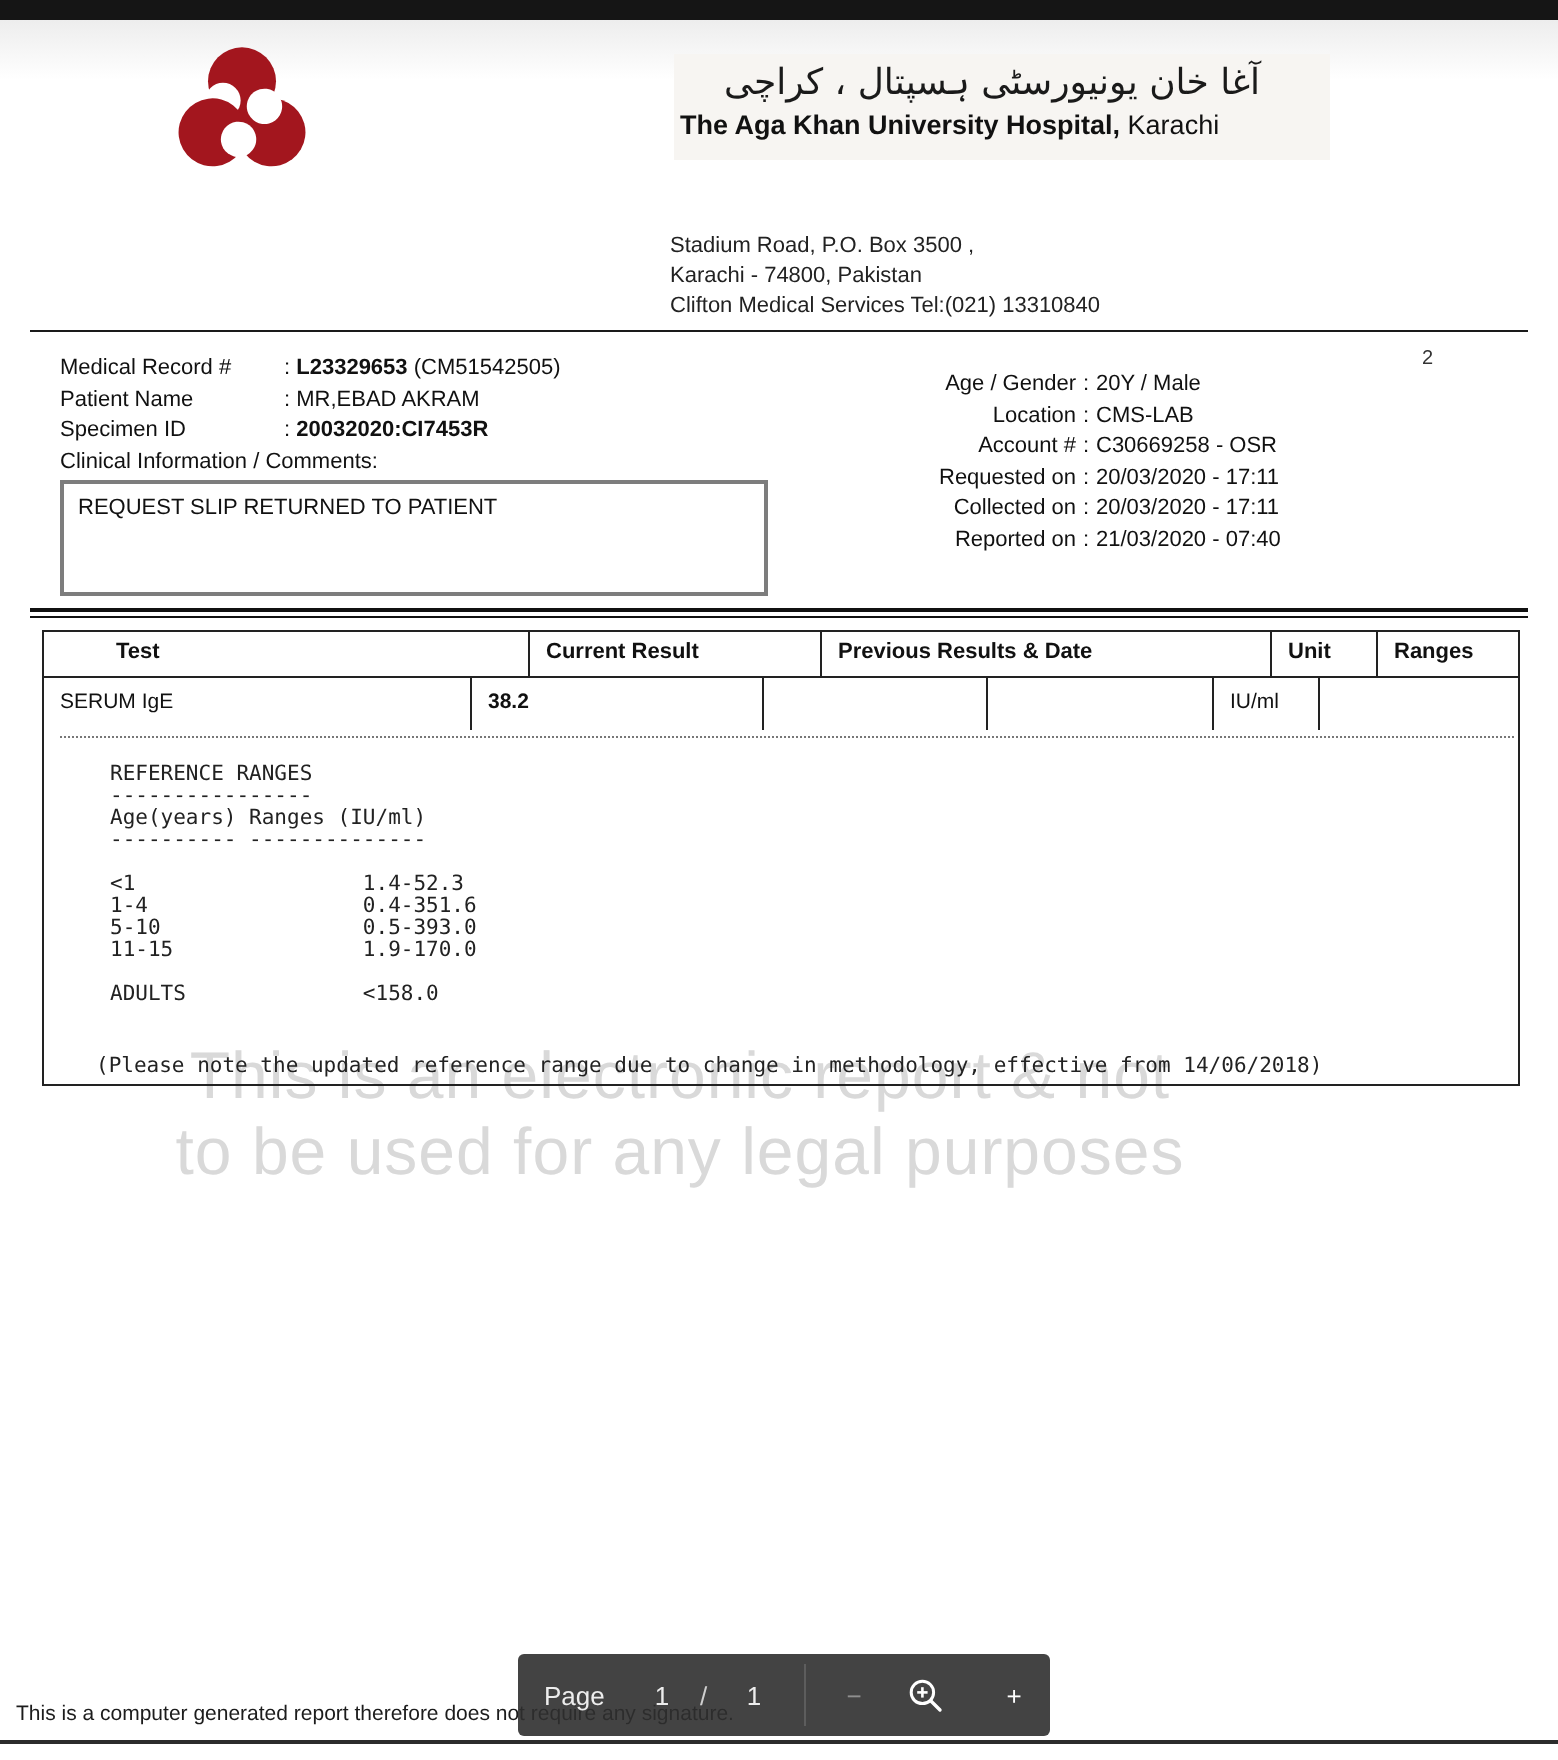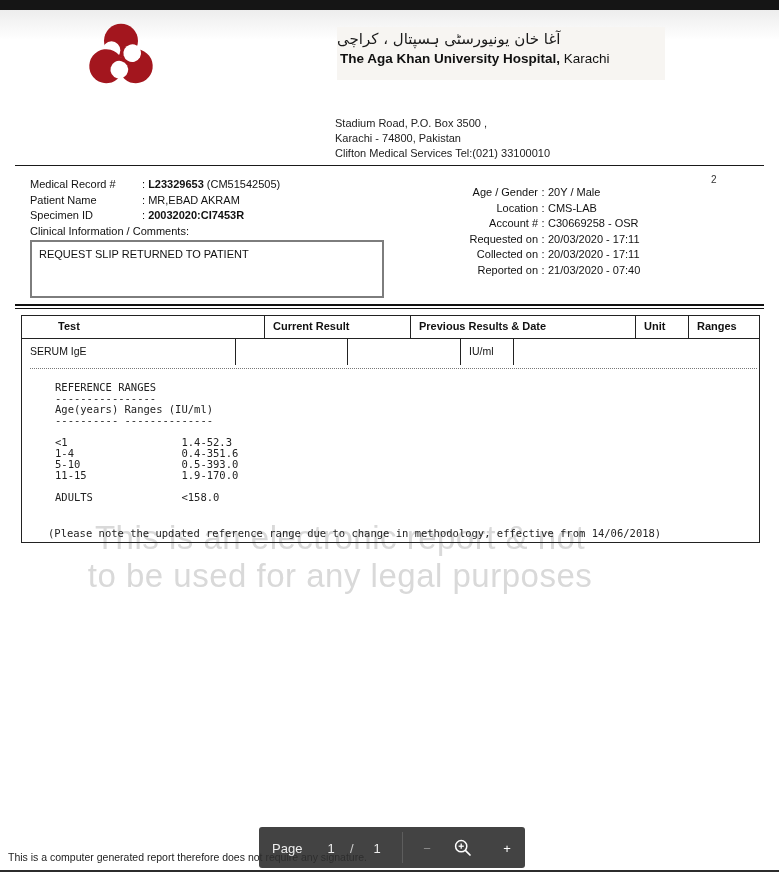--- a/index.html
+++ b/index.html
@@ -8,22 +8,22 @@
   .page { position:relative; width:779px; height:880px; background:#fff; }
 
   .top-bar { position:absolute; left:0; top:0; width:779px; height:10px; background:#151515; }
   .header-gradient { position:absolute; left:0; top:10px; width:779px; height:30px;
                      background:linear-gradient(#ededed,#ffffff); }
 
   .logo { position:absolute; left:78px; top:23px; width:86px; height:68px; }
 
   .brand-box { position:absolute; left:337px; top:27px; width:328px; height:53px;
                background:#f7f5f2; }
-  .brand-box .urdu { font-family:"DejaVu Sans", sans-serif; font-size:15px; color:#1a1a1a;
-                     text-align:left; padding:3px 10px 0 0; direction:rtl; }
+  .brand-box .urdu { font-family:"DejaVu Sans", sans-serif; font-size:18px; color:#1a1a1a;
+                     text-align:center; padding:3px 10px 0 0; direction:rtl; }
   .brand-box .en { font-size:13.5px; color:#111; padding:3px 0 0 3px; white-space:nowrap; }
   .brand-box .en .b { font-weight:bold; }
 
   .address { position:absolute; left:335px; top:116px; font-size:11px; color:#222;
              line-height:15px; }
 
   .rule-1 { position:absolute; left:15px; top:165px; width:749px; border-top:1.5px solid #1a1a1a; }
   .page-num { position:absolute; left:711px; top:174px; font-size:10px; color:#333; }
 
   .info-left { position:absolute; left:30px; top:177px; font-size:11px; color:#111; line-height:15.5px; }
@@ -106,21 +106,21 @@
   </svg>
 
   <div class="brand-box">
     <div class="urdu">آغا خان یونیورسٹی ہسپتال ، کراچی</div>
     <div class="en"><span class="b">The Aga Khan University Hospital,</span><span> Karachi</span></div>
   </div>
 
   <div class="address">
     <div>Stadium Road, P.O. Box 3500 ,</div>
     <div>Karachi - 74800, Pakistan</div>
-    <div>Clifton Medical Services Tel:(021) 33100010</div>
+    <div>Clifton Medical Services Tel:(021) 13310840</div>
   </div>
 
   <div class="rule-1"></div>
   <div class="page-num">2</div>
 
   <div class="info-left">
     <div class="row">
       <span class="lbl">Medical Record #</span><span>: </span><span class="vb">L23329653</span><span> (CM51542505)</span>
     </div>
     <div class="row">
@@ -157,20 +157,21 @@
   <div class="table-outer">
     <div class="thead">
       <div class="c c-test">Test</div>
       <div class="c c-cur">Current Result</div>
       <div class="c c-prev">Previous Results &amp; Date</div>
       <div class="c c-unit">Unit</div>
       <div class="c c-rng">Ranges</div>
     </div>
     <div class="trow">
       <div class="c d-test">SERUM IgE</div>
+      <div class="c d-cur">38.2</div>
       <div class="c d-p1"></div>
       <div class="c d-p2"></div>
       <div class="c d-unit">IU/ml</div>
       <div class="c d-rng"></div>
     </div>
     <div class="dotted"></div>
     <pre class="ref-pre">REFERENCE RANGES
 ----------------
 Age(years) Ranges (IU/ml)
 ---------- --------------

